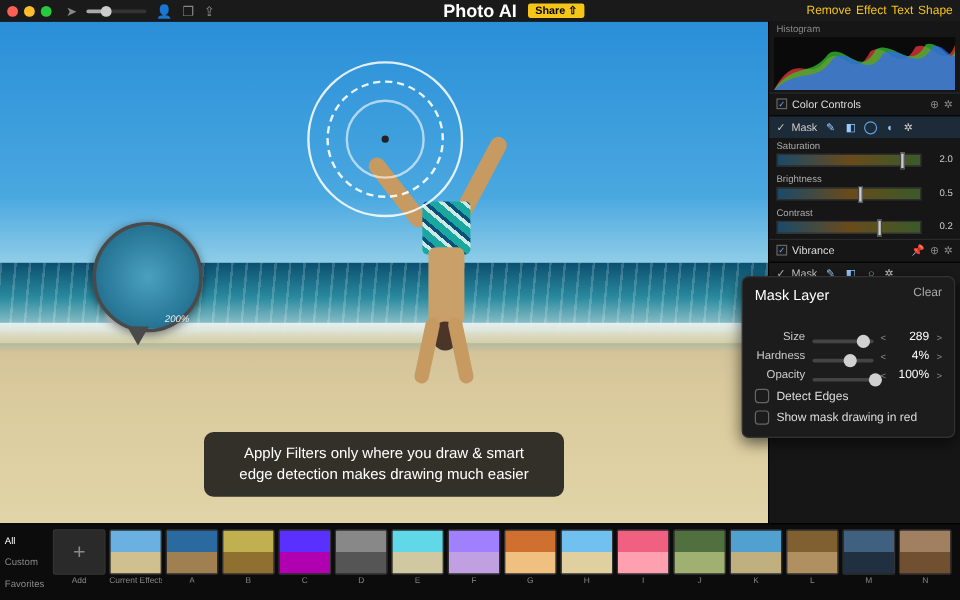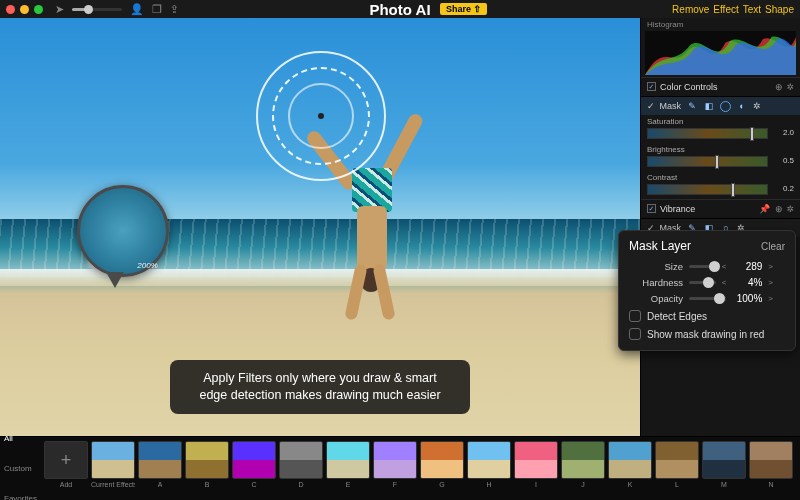--- a/index.html
+++ b/index.html
@@ -66,34 +66,34 @@
   .mask-row .circ{width:11px;height:11px;border:1.5px solid #5aa0e0;border-radius:50%}
   .param{padding:2px 6px 4px}
   .param .lbl{color:#aaa;font-size:8px;margin-bottom:2px;display:block}
   .param .row{display:flex;align-items:flex-start;gap:4px}
   .param .track{flex:1;height:11px;border:1px solid #333;position:relative;background:linear-gradient(to right,#1a4a6a,#6a4a1a,#3a5a2a)}
   .param .thumb{position:absolute;top:-2px;width:4px;height:14px;background:#ccc;border:1px solid #444}
   .param .val{width:22px;text-align:right;color:#ccc;font-size:8px}
   .thumb-pin{color:#888}
   
   .popover{position:absolute;right:4px;top:230px;width:178px;background:#1c1c1c;border:1px solid #333;border-radius:6px;padding:8px 10px 10px;color:#ddd;font-size:10px;box-shadow:0 4px 12px rgba(0,0,0,.6)}
-  .popover .hd{display:flex;align-items:center;margin-bottom:8px}
+  .popover .hd{display:flex;align-items:flex-start;margin-bottom:22px}
   .popover .hd .ttl{flex:1;color:#fff;font-size:12px}
   .popover .hd .clr{color:#aaa;font-size:10px;cursor:pointer}
-  .pp-row{display:flex;align-items:center;gap:6px;margin:5px 12px}
+  .pp-row{display:flex;align-items:flex-end;gap:6px;margin:5px 0}
   .pp-row .lbl{width:42px;text-align:right;color:#ccc;font-size:9.5px}
   .pp-row .trk{flex:1;height:3px;background:#444;border-radius:2px;position:relative}
   .pp-row .kn{position:absolute;top:-4px;width:11px;height:11px;border-radius:50%;background:#d0d0d0}
   .pp-row .ar{color:#888;font-size:8px}
   .pp-row .vl{width:30px;text-align:right;color:#fff;font-size:10px}
   .chk{display:flex;align-items:center;gap:6px;margin-top:6px}
   .chk .box{width:12px;height:12px;border:1px solid #666;border-radius:3px}
   
   .strip-wrap{height:64px;display:flex;background:#0c0c0c;border-top:1px solid #000}
-  .strip-side{width:40px;display:flex;flex-direction:column;justify-content:center;gap:21px;padding-left:4px}
+  .strip-side{width:40px;display:flex;flex-direction:column;justify-content:center;gap:9px;padding-left:4px}
   .strip-side div{color:#888;font-size:8px;cursor:pointer}
   .strip-side div.active{color:#fff}
   .strip{flex:1;display:flex;align-items:flex-start;gap:3px;padding:4px 4px 0;overflow:hidden}
   .thumb-c{display:flex;flex-direction:column;align-items:center;gap:2px}
   .th{width:44px;height:38px;border-radius:2px;border:1px solid #333;position:relative;overflow:hidden}
   .th.add{background:#2a2a2a;display:flex;align-items:center;justify-content:center;color:#888;font-size:18px}
   .th-lbl{font-size:7px;color:#888;white-space:nowrap;max-width:44px;overflow:hidden}
 </style>
 </head>
 <body>

